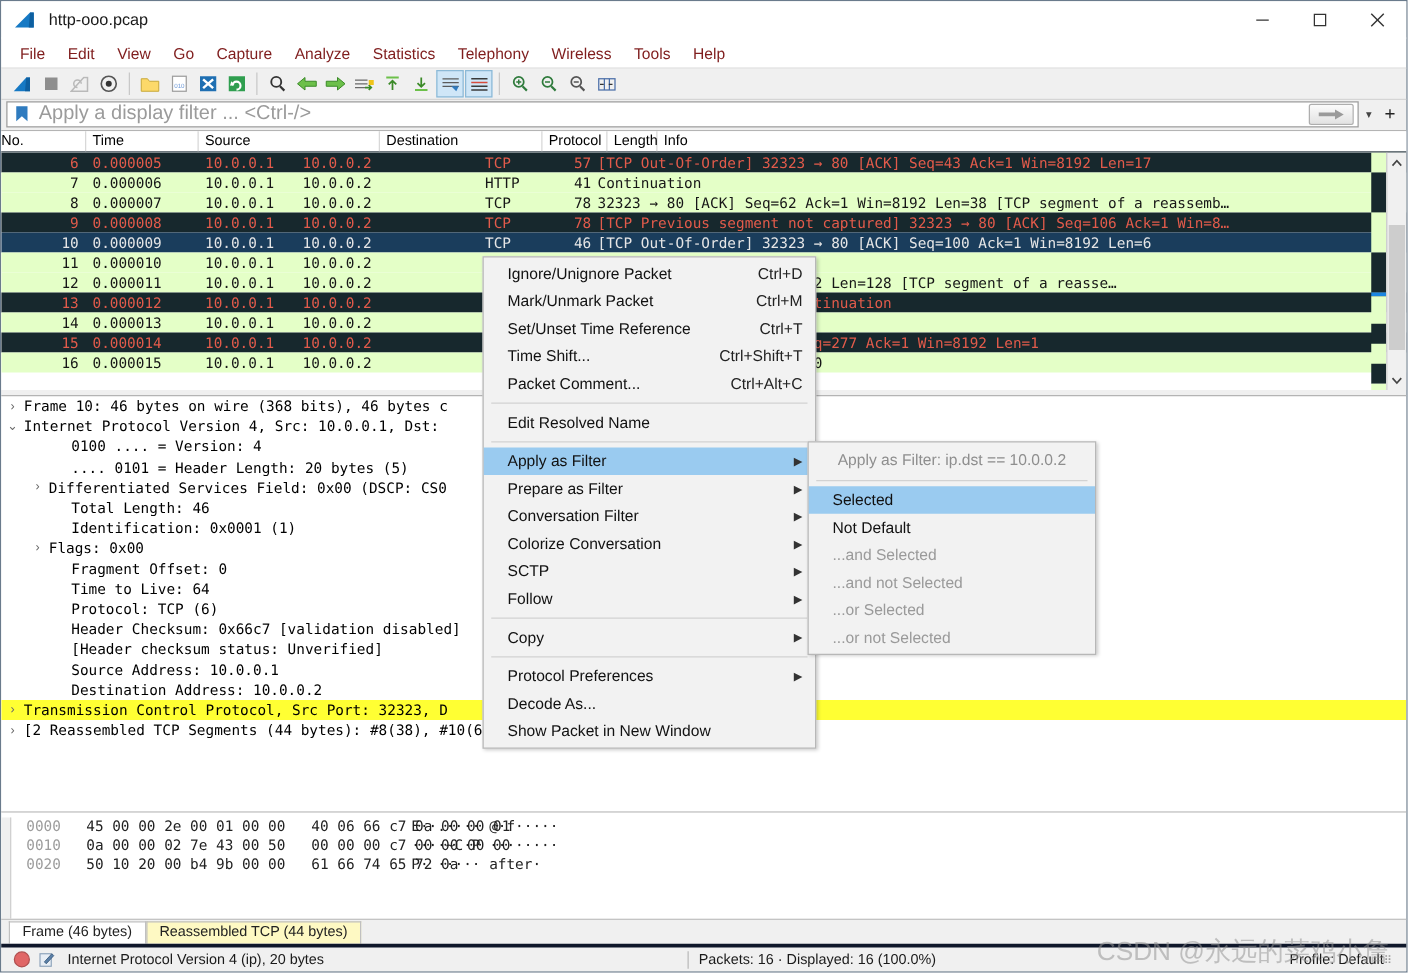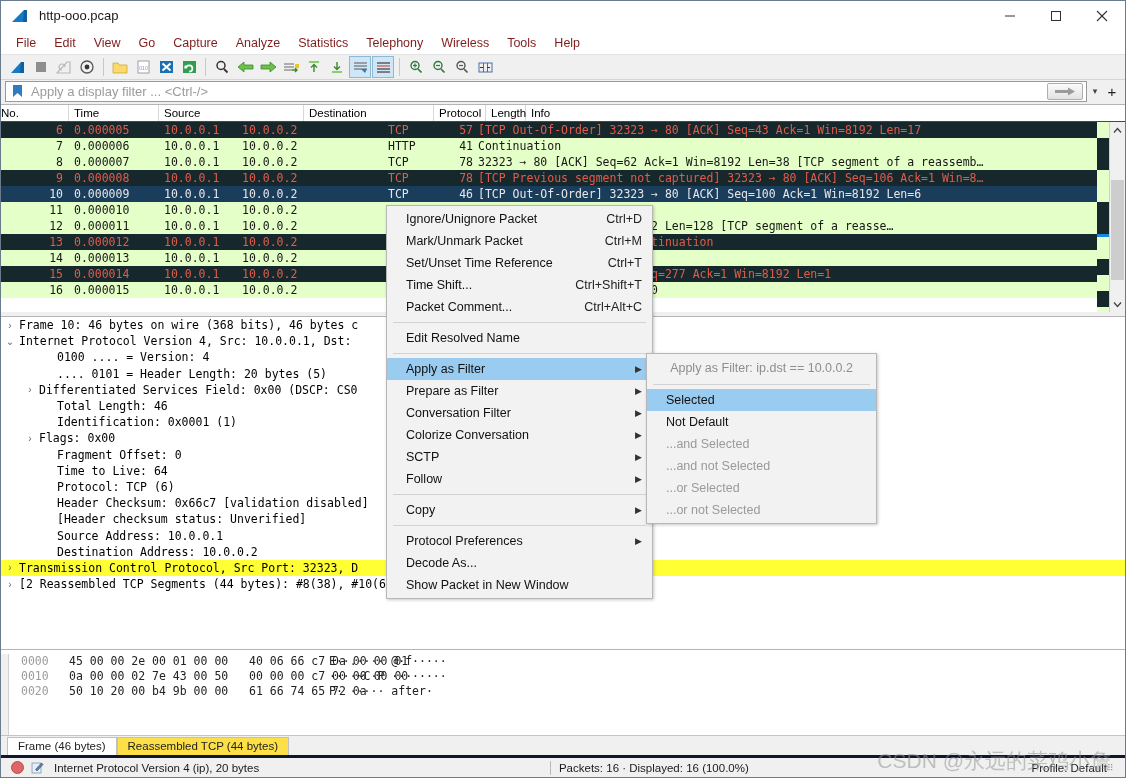--- a/index.html
+++ b/index.html
@@ -67,21 +67,21 @@
   .filterbar {
     height: 24px; min-height:24px;
     background:#f0f0f0;
     display:flex; align-items:center;
     padding: 0 4px 2px 4px;
   }
   .filter-input {
     flex:1; height: 21px;
     background:#fff; border:1px solid #9a9a9a;
     display:flex; align-items:center;
-    font-size: 13px;
+    font-size: 16px;
   }
   .filter-bookmark { width:22px; display:flex; align-items:center; justify-content:center; }
   .filter-ph { color:#9b9b9b; flex:1; padding-left:3px; }
   .filter-arrow {
     width: 36px; height:17px; margin-right:3px;
     background: linear-gradient(#fbfbfb,#e2e2e2);
     border:1px solid #aeaeae; border-radius:2px;
     display:flex; align-items:center; justify-content:center;
   }
   .filter-drop { width:16px; display:flex; align-items:center; justify-content:center; color:#444; font-size:9px;}
@@ -161,21 +161,21 @@
 
   
   .btabs {
     height:20px; min-height:20px;
     background:#f0f0f0;
     display:flex; align-items:center;
     border-top:1px solid #c4c4c4;
     padding-left:6px;
     font-size:11.5px;
   }
-  .btab { padding:2px 10px 3px 10px; border:1px solid #c0c0c0; border-bottom:none; background:#fde047; color:#222;}
+  .btab { padding:2px 10px 3px 10px; border:1px solid #c0c0c0; border-bottom:none; background:#fef9c3; color:#222;}
   .btab.active { background:#fff; }
 
   
   .statusbar {
     height:22px; min-height:22px;
     background:#f0f0f0;
     border-top:3px solid #0f172a;
     display:flex; align-items:center;
     font-size:11.5px; color:#1a1a1a;
     padding: 0 4px;

